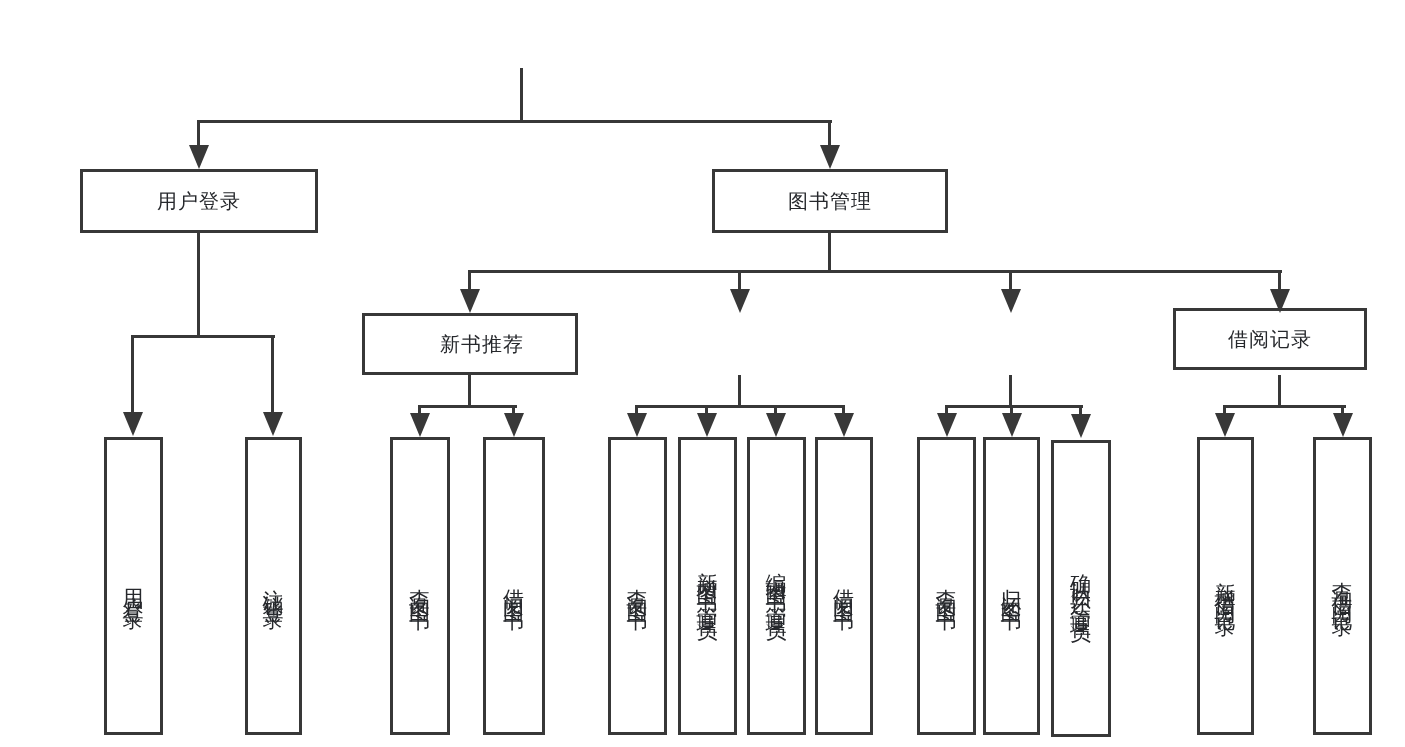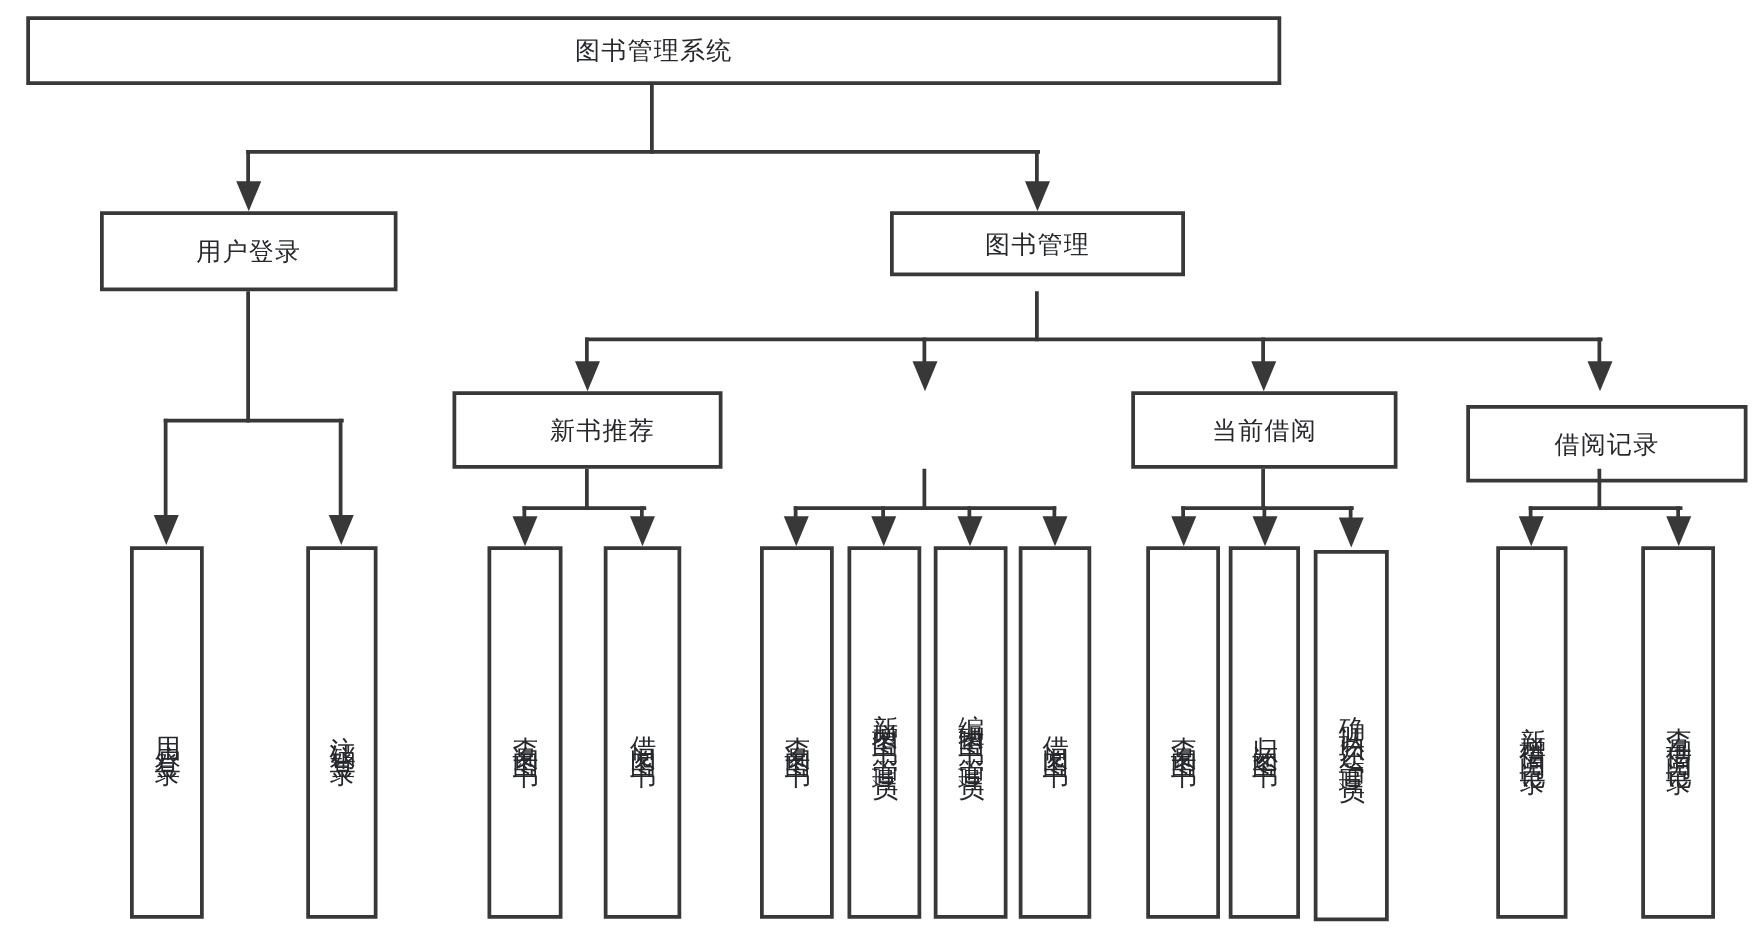--- a/index.html
+++ b/index.html
@@ -60,38 +60,32 @@
     z-index: 10;
     white-space: nowrap;
     letter-spacing: 0.5px;
   }
 </style>
 </head>
 <body>
 
 <div class="canvas">
 
-  <div class="node branch" style="left:21px; top:13px; width:1004px; height:55px;">
-    <span>图书管理系统</span>
-  </div>
 
   <div class="node branch" style="left:80px; top:169px; width:238px; height:64px;">
     <span>用户登录</span>
   </div>
-  <div class="node branch" style="left:712px; top:169px; width:236px; height:52px;">
+  <div class="node branch" style="left:712px; top:169px; width:236px; height:64px;">
     <span>图书管理</span>
   </div>
 
   <div class="node branch" style="left:362px; top:313px; width:216px; height:62px;padding-left:24px;">
     <span>新书推荐</span>
   </div>
-  <div class="node branch" style="left:905px; top:313px; width:213px; height:62px;">
-    <span>当前借阅</span>
-  </div>
-  <div class="node branch" style="left:1173px; top:324px; width:225px; height:62px;">
+  <div class="node branch" style="left:1173px; top:308px; width:194px; height:62px;">
     <span>借阅记录</span>
   </div>
 
   <div class="node leaf" style="left:104px; top:437px; width:59px; height:298px;">
     <span>用户登录</span>
   </div>
   <div class="node leaf" style="left:245px; top:437px; width:57px; height:298px;">
     <span>注销登录</span>
   </div>
   <div class="node leaf" style="left:390px; top:437px; width:60px; height:298px;">

